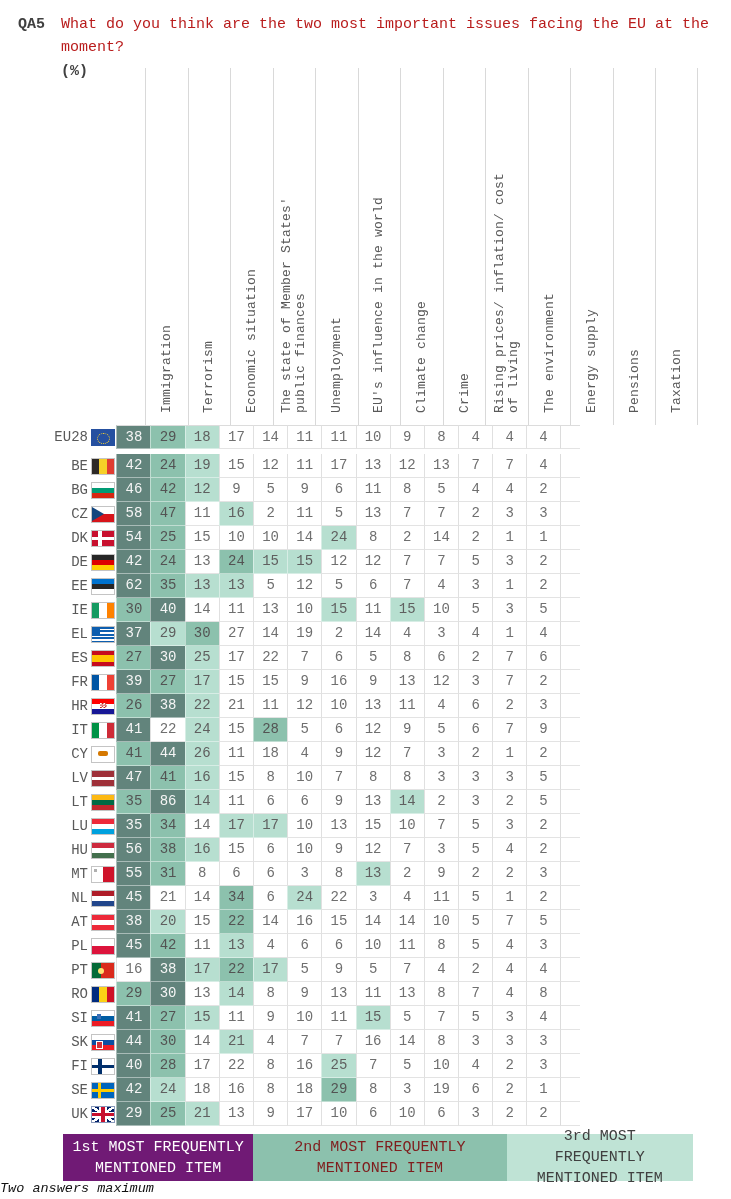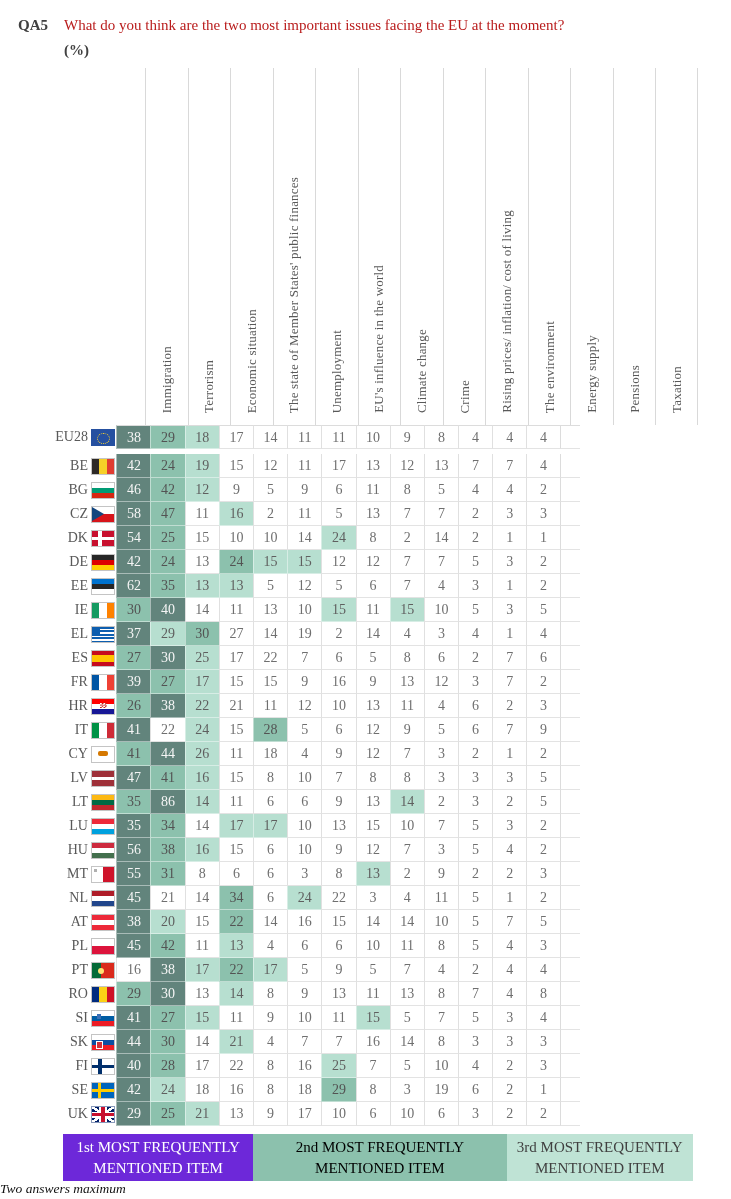--- a/index.html
+++ b/index.html
@@ -1,17 +1,17 @@
 <!DOCTYPE html>
 <html style="--c1: #62847c; --c2: #8cc1ad; --c3: #b7dfd0;"><head>
 <meta charset="utf-8">
 <style>
   html,body{margin:0;padding:0;background:#fff;}
   .page{position:relative;width:731px;height:1199px;background:#ffffff;overflow:hidden;
-        font-family:Liberation Serif, serif;}
+        font-family:Liberation Mono, monospace;}
 
   
   .qhead{position:absolute;top:14px;left:18px;width:700px;display:flex;gap:16px;}
   .qid{font-weight:bold;font-size:15px;color:#404040;line-height:1.5;}
   .qtext{font-size:15px;color:#b91c1c;line-height:1.5;}
   .qunit{font-weight:bold;font-size:15px;color:#404040;line-height:1.5;margin-top:2px;}
 
   
   .colheads{position:absolute;left:145px;top:68px;width:553px;height:357px;
             display:grid;grid-template-columns:repeat(13,1fr);}
@@ -35,21 +35,21 @@
   .trow:first-child .cell,.trow:first-child .tail{border-top:1px solid #dcdcdc;}
   .cell.c1{background:var(--c1);color:#f5f5f5;border-left-color:rgba(255,255,255,.45);border-bottom-color:rgba(255,255,255,.45);}
   .cell.c2{background:var(--c2);color:#535353;border-left-color:rgba(255,255,255,.45);border-bottom-color:rgba(255,255,255,.45);}
   .cell.c3{background:var(--c3);color:#5f5f5f;border-left-color:rgba(255,255,255,.45);border-bottom-color:rgba(255,255,255,.45);}
 
   
   .legend{position:absolute;left:63px;top:1134px;width:630px;height:47px;display:flex;}
   .lg{display:flex;align-items:center;justify-content:center;text-align:center;
       font-size:15px;line-height:21px;padding:0 8px;box-sizing:border-box;}
   .lg-0{flex-basis:30.2%;color:#ffffff;}
-  .lg-1{flex-basis:40.2%;color:#000000;}
+  .lg-1{flex-basis:40.2%;color:#7f1d1d;}
   .lg-2{flex-basis:29.6%;color:#404040;}
 
   
   .footnote{position:absolute;left:0;top:1181px;width:731px;text-align:left;
             font-size:13.5px;font-style:italic;color:#111111;}
 
   
   .flag{width:24px;height:17px;box-sizing:border-box;border:1px solid #c4c4c4;
         position:relative;overflow:hidden;background:#fff;flex:none;}
   .flag-eu28{background:#2550a0;border-color:#2550a0;}
@@ -740,20 +740,20 @@
         <div class="cell">10</div>
         <div class="cell">6</div>
         <div class="cell">3</div>
         <div class="cell">2</div>
         <div class="cell lastc">2</div>
         <div class="tail"></div>
       </div>
     </div>
 
   <div class="legend" id="legendRow">
-      <div class="lg lg-0" style="background: #6d28d9;">1st MOST FREQUENTLY MENTIONED ITEM</div>
+      <div class="lg lg-0" style="background: #701a75;">1st MOST FREQUENTLY MENTIONED ITEM</div>
       <div class="lg lg-1" style="background: rgb(140, 193, 173);">2nd MOST FREQUENTLY MENTIONED ITEM</div>
       <div class="lg lg-2" style="background: rgb(191, 227, 213);">3rd MOST FREQUENTLY MENTIONED ITEM</div>
     </div>
 
   <div class="footnote">Two answers maximum</div>
 
 </div>
 
 </body></html>

